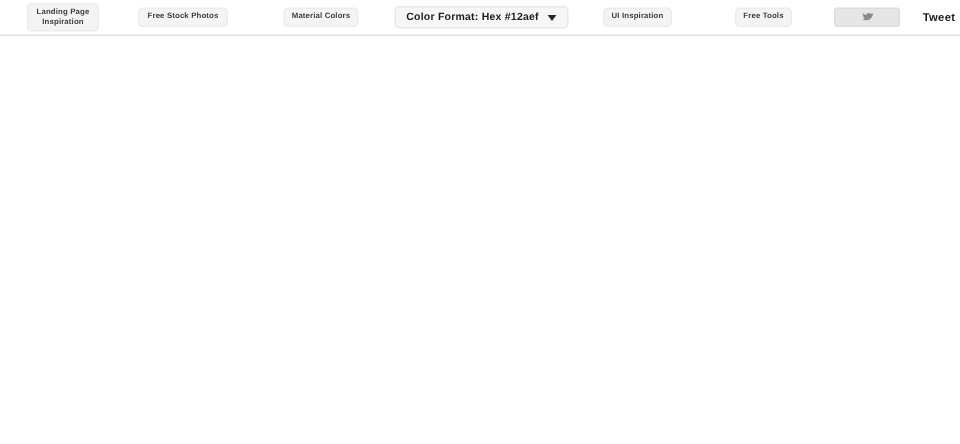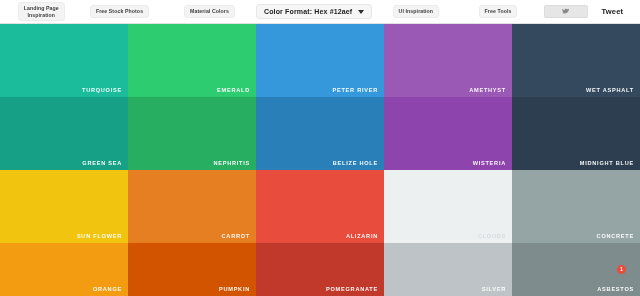--- a/index.html
+++ b/index.html
@@ -9,21 +9,21 @@
     height: 296px;
     overflow: hidden;
     font-family: "Liberation Sans", sans-serif;
     background: #ffffff;
   }
 
   #app {
     width: 640px;
     height: 232px;
     display: flex;
-    flex-direction: column;
+    flex-direction: row;
     position: relative;
     justify-content: space-between;
   }
 
   
   .toolbar {
     height: 24px;
     flex: 0 0 24px;
     background: #ffffff;
     border-bottom: 1px solid #e2e2e2;

